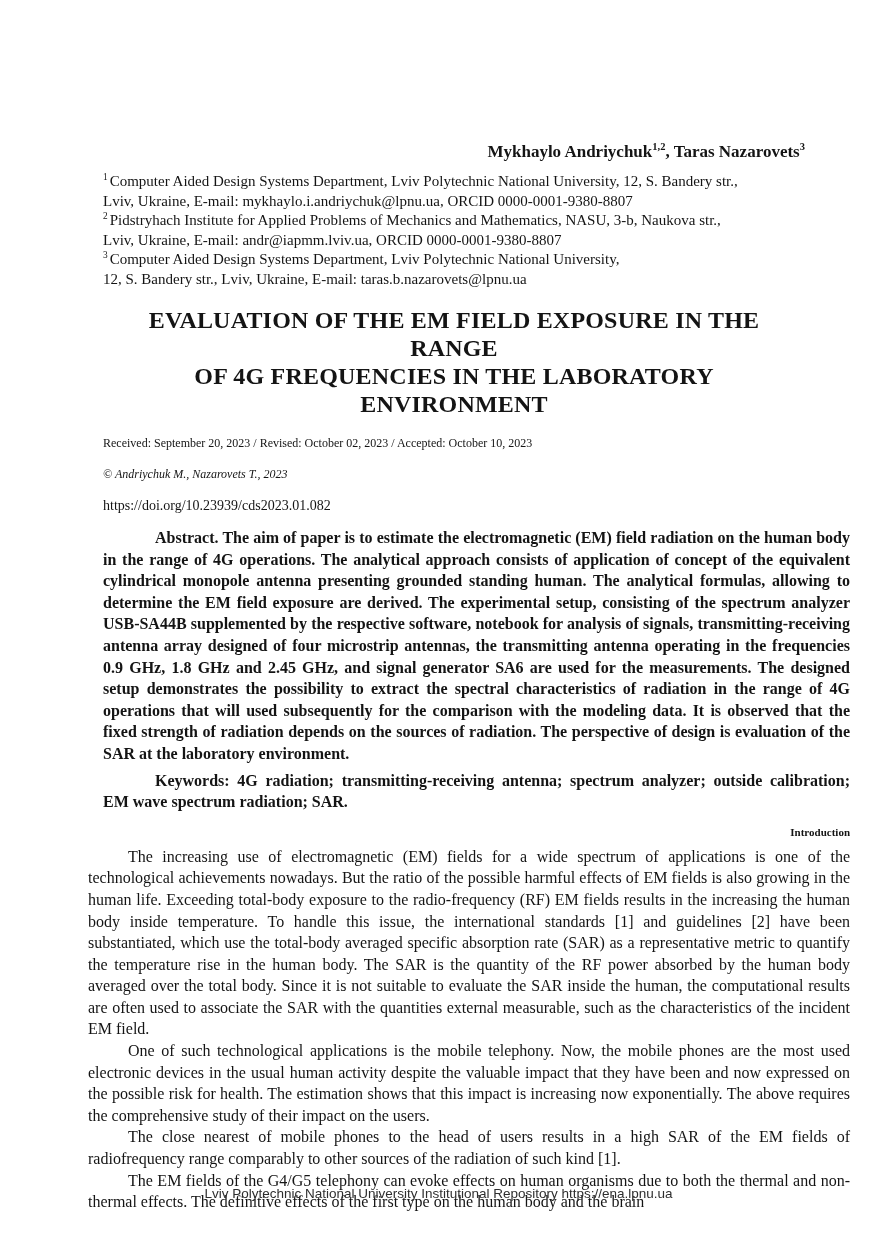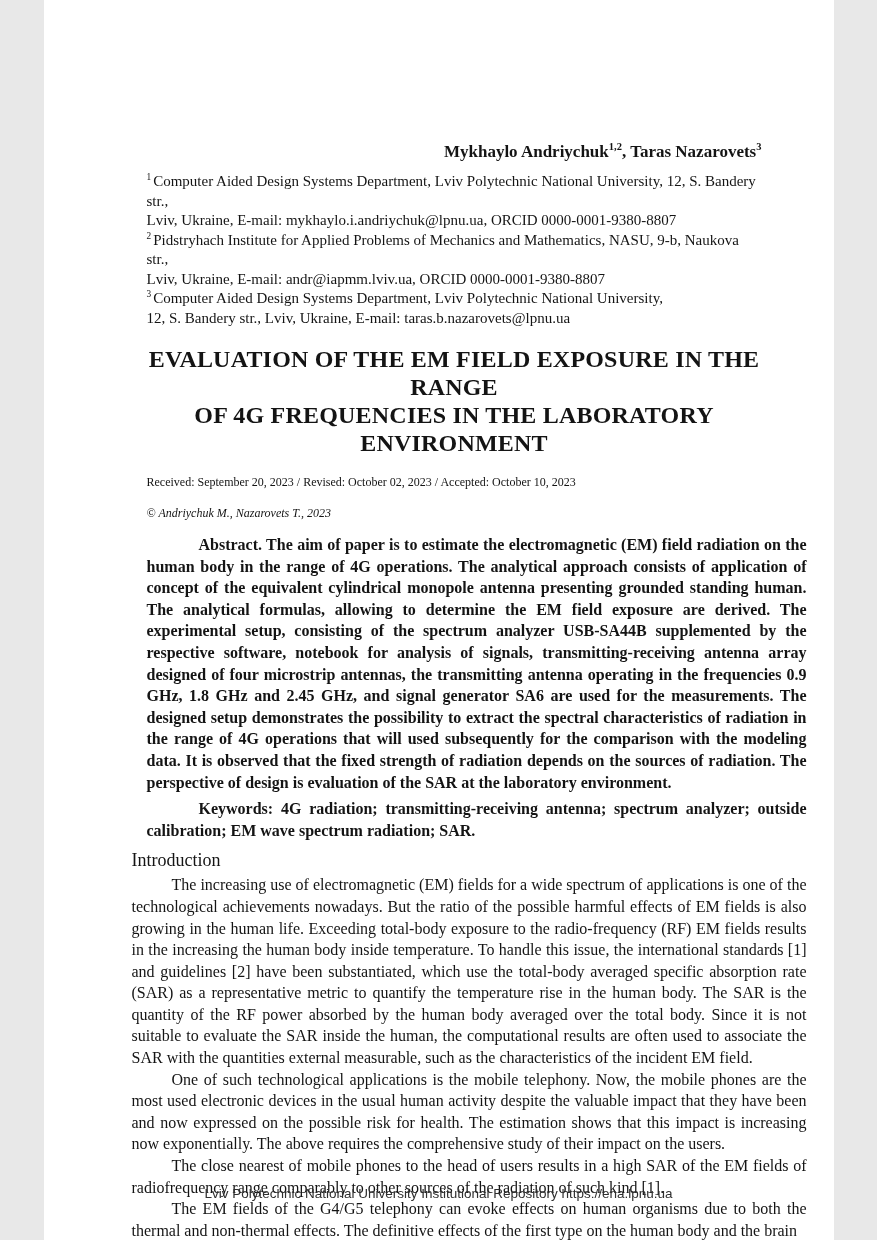--- a/index.html
+++ b/index.html
@@ -1,17 +1,17 @@
 <!DOCTYPE html>
 <html><head>
 <meta charset="utf-8">
 <style>
   html, body { margin: 0; padding: 0; background: #e8e8e8; }
   .page {
-    width: 790px; height: 1240px;
+    width: 877px; height: 1240px;
     background: #ffffff;
     position: relative;
     overflow: hidden;
     font-family: "Liberation Serif", serif;
     color: #141414;
     margin: 0 auto;
   }
   .content { position: absolute; left: 88px; right: 27px; top: 141px; }
 
   .head-block { margin: 0 45px 0 15px; }
@@ -53,24 +53,24 @@
     text-align: justify;
     font-size: 16px;
     line-height: 21.6px;
   }
   .front-para { margin-left: 15px; font-weight: bold; }
   .abstract  { margin-top: 11px; text-indent: 52px; }
   .keywords  { margin-top: 5px;  text-indent: 52px; }
 
   .section-heading {
     margin: 8px 0 3px 0;
-    text-align: left;
-    font-size: 18px;
+    text-align: right;
+    font-size: 11px;
     line-height: 22px;
-    font-weight: normal;
+    font-weight: bold;
   }
   .body-para { text-indent: 40px; }
 
   .footer {
     position: absolute;
     left: 0; right: 0; bottom: 39px;
     text-align: center;
     font-family: "Liberation Sans", sans-serif;
     font-size: 13.5px;
     color: #2e2e2e;
@@ -81,34 +81,35 @@
 
 <div class="page">
   <div class="content">
 
     <div class="head-block">
       <div class="authors"><span>Mykhaylo Andriychuk</span><sup>1,2</sup><span>, </span><span>Taras Nazarovets</span><sup>3</sup></div>
 
       <div class="affils">
         <div class="affil-line"><sup>1</sup><span>Computer Aided Design Systems Department, Lviv Polytechnic National University, 12, S. Bandery str.,</span></div>
         <div class="affil-line"><span>Lviv, Ukraine, E-mail: mykhaylo.i.andriychuk@lpnu.ua, ORCID 0000-0001-9380-8807</span></div>
-        <div class="affil-line"><sup>2</sup><span>Pidstryhach Institute for Applied Problems of Mechanics and Mathematics, NASU,  9-b, Naukova str.,</span></div>
+        <div class="affil-line"><sup>2</sup><span>Pidstryhach Institute for Applied Problems of Mechanics and Mathematics, NASU,  3-b, Naukova str.,</span></div>
         <div class="affil-line"><span>Lviv, Ukraine, E-mail: andr@iapmm.lviv.ua, ORCID 0000-0001-9380-8807</span></div>
         <div class="affil-line"><sup>3</sup><span>Computer Aided Design Systems Department, Lviv Polytechnic National University,</span></div>
         <div class="affil-line"><span>12, S. Bandery str., Lviv, Ukraine, E-mail: taras.b.nazarovets@lpnu.ua</span></div>
       </div>
     </div>
 
     <h1 class="title">
       <div>EVALUATION OF THE EM FIELD EXPOSURE IN THE RANGE</div>
       <div>OF 4G FREQUENCIES IN THE LABORATORY ENVIRONMENT</div>
     </h1>
 
     <div class="meta received">Received: September 20, 2023 / Revised: October 02, 2023 / Accepted: October 10, 2023</div>
     <div class="meta copyright">© Andriychuk M., Nazarovets T., 2023</div>
+    <div class="meta doi">https://doi.org/10.23939/cds2023.01.082</div>
 
     <p class="para front-para abstract"><b>Abstract.</b><span> The aim of paper is to estimate the electromagnetic (EM) field radiation on the human body in the range of 4G operations. The analytical approach consists of application of concept of the equivalent cylindrical monopole antenna presenting grounded standing human. The analytical formulas, allowing to determine the EM field exposure are derived. The experimental setup, consisting of the spectrum analyzer USB-SA44B supplemented by the respective software, notebook for analysis of signals, transmitting-receiving antenna array designed of four microstrip antennas, the transmitting antenna operating in the frequencies 0.9 GHz, 1.8 GHz and 2.45 GHz, and signal generator SA6 are used for the measurements. The designed setup demonstrates the possibility to extract the spectral characteristics of radiation in the range of 4G operations that will used subsequently for the comparison with the modeling data. It is observed that the fixed strength of radiation depends on the sources of radiation. The perspective of design is evaluation of the SAR at the laboratory environment.</span></p>
 
     <p class="para front-para keywords"><b>Keywords:</b><span> 4G radiation; transmitting-receiving antenna; spectrum analyzer; outside calibration; EM wave spectrum radiation; SAR.</span></p>
 
     <h2 class="section-heading">Introduction</h2>
 
     <p class="para body-para">The increasing use of electromagnetic (EM) fields for a wide spectrum of applications is one of the technological achievements nowadays. But the ratio of the possible harmful effects of EM fields is also growing in the human life. Exceeding total-body exposure to the radio-frequency (RF) EM fields results in the increasing the human body inside temperature. To handle this issue, the international standards [1] and guidelines [2] have been substantiated, which use the total-body averaged specific absorption rate (SAR) as a representative metric to quantify the temperature rise in the human body. The SAR is the quantity of the RF power absorbed by the human body averaged over the total body. Since it is not suitable to evaluate the SAR inside the human, the computational results are often used to associate the SAR with the quantities external measurable, such as the characteristics of the incident EM field.</p>
     <p class="para body-para">One of such technological applications is the mobile telephony. Now, the mobile phones are the most used electronic devices in the usual human activity despite the valuable impact that they have been and now expressed on the possible risk for health. The estimation shows that this impact is increasing now exponentially. The above requires the comprehensive study of their impact on the users.</p>
     <p class="para body-para">The close nearest of mobile phones to the head of users results in a high SAR of the EM fields of radiofrequency range comparably to other sources of the radiation of such kind [1].</p>

